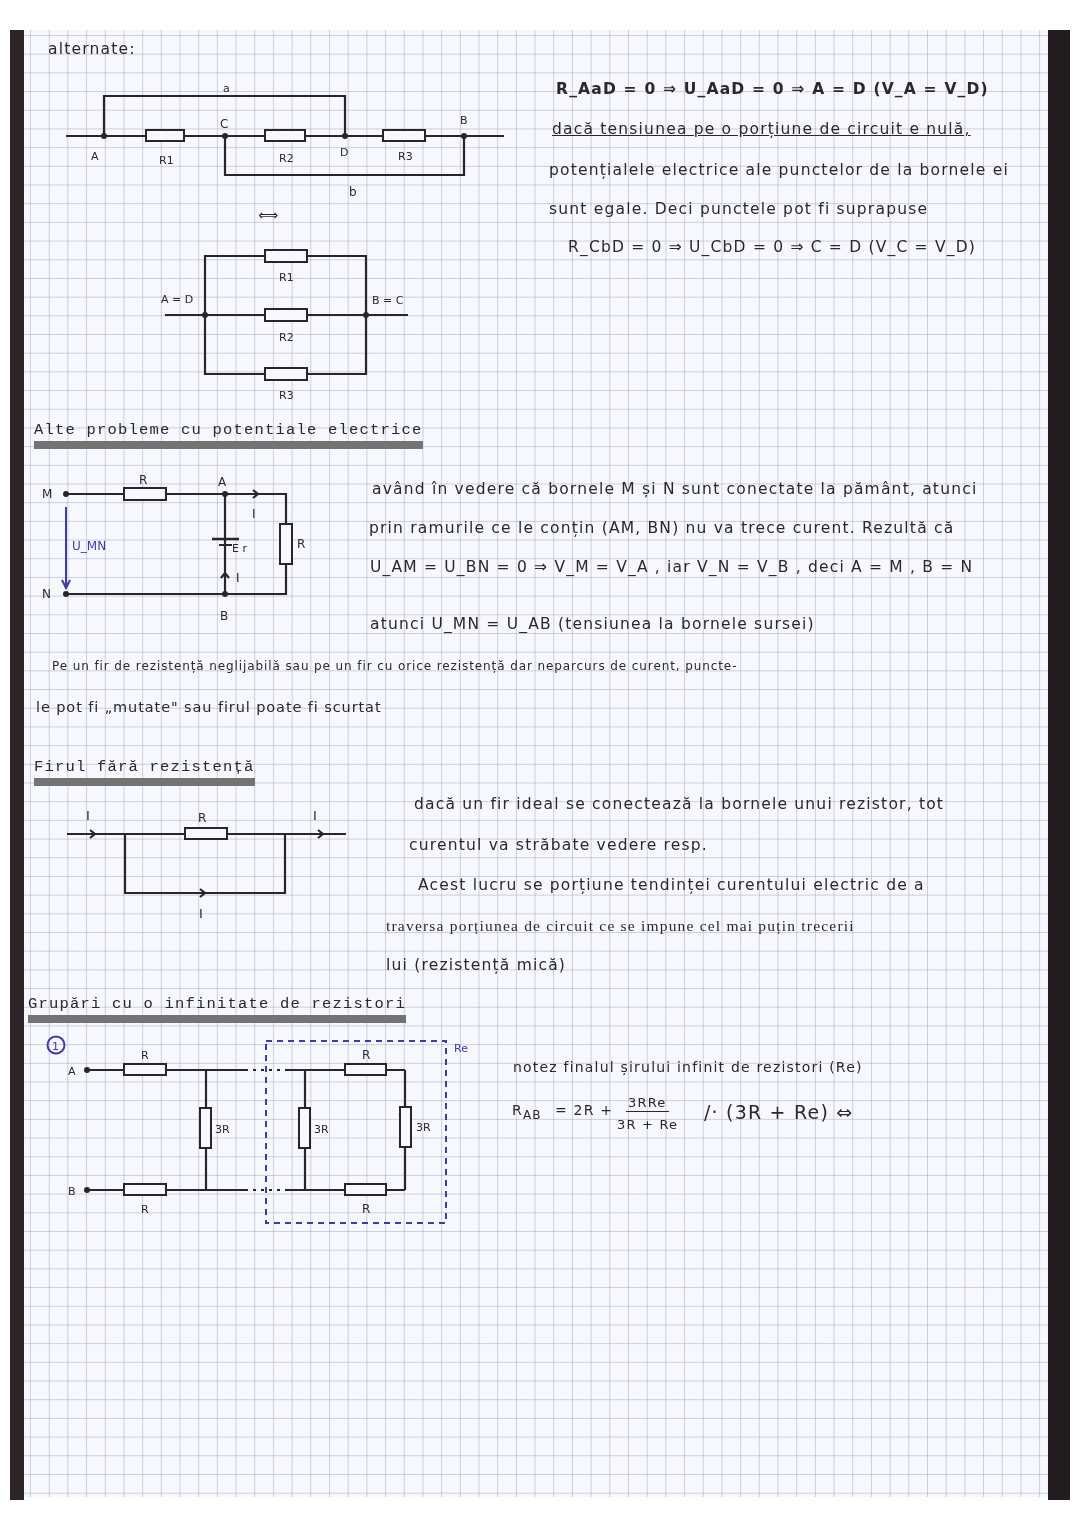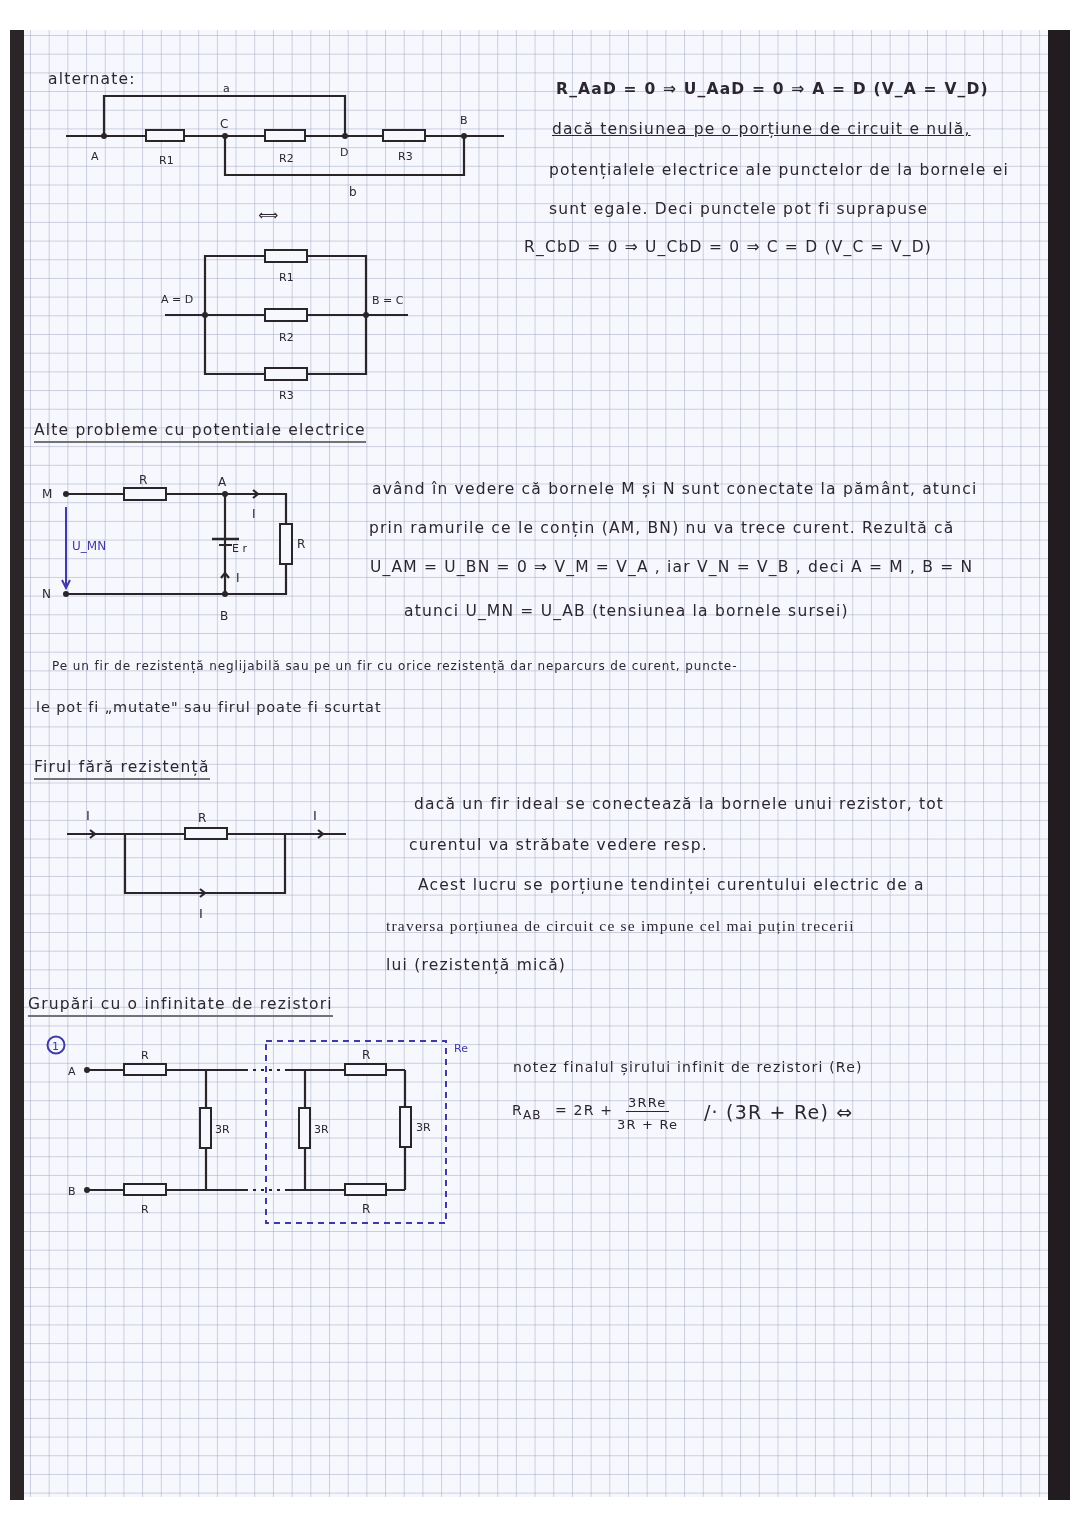--- a/index.html
+++ b/index.html
@@ -10,37 +10,37 @@
   .scan-right { position:absolute; left:1048px; top:30px; width:22px; height:1470px; background:#221b1f; }
   .paper { position:absolute; left:24px; top:30px; width:1024px; height:1467px;
     background-color:#f7f8fd;
     background-image:
       linear-gradient(to right, rgba(150,155,185,0.45) 1px, transparent 1px),
       linear-gradient(to bottom, rgba(150,155,185,0.45) 1px, transparent 1px);
     background-size:18.7px 18.7px;
     background-position:6px 5px; }
   .hw { position:absolute; font-family:"DejaVu Sans", sans-serif; font-size:15.5px;
         letter-spacing:1.2px; color:#2c2630; white-space:nowrap; line-height:1; }
-  .heading { border-bottom:2px solid #737373; padding-bottom:2px; }
+  .heading { border-bottom:8px solid #737373; padding-bottom:2px;font-family:Liberation Mono, monospace; }
   svg { position:absolute; overflow:visible; }
   svg text { font-family:"DejaVu Sans", sans-serif; fill:#2c2630; }
   .w { stroke:#2a2528; stroke-width:2.2; fill:none; }
   .res { stroke:#2a2528; stroke-width:2; fill:#f7f8fd; }
   .blue { stroke:#3f3aa6; fill:none; }
   .bluet { fill:#3f3aa6 !important; }
   sub { font-size:12px; }
 </style>
 </head>
 <body>
 
 <div class="scan-left"></div>
 <div class="scan-right"></div>
 <div class="paper"></div>
 
-<div class="hw" style="left:48px;top:42px;margin-top:30px;">alternate:</div>
+<div class="hw" style="left:48px;top:42px;">alternate:</div>
 
 <svg style="left:0;top:0;" width="520" height="210">
   <line class="w" x1="66" y1="136" x2="504" y2="136"></line>
   <polyline class="w" points="104,136 104,96 345,96 345,136"></polyline>
   <polyline class="w" points="225,136 225,175 464,175 464,136"></polyline>
   <rect class="res" x="146" y="130" width="38" height="11"></rect>
   <rect class="res" x="265" y="130" width="40" height="11"></rect>
   <rect class="res" x="383" y="130" width="42" height="11"></rect>
   <circle cx="104" cy="136" r="3" fill="#2a2528"></circle>
   <circle cx="225" cy="136" r="3" fill="#2a2528"></circle>
@@ -73,21 +73,21 @@
   <text x="279" y="281" font-size="11">R1</text>
   <text x="279" y="341" font-size="11">R2</text>
   <text x="279" y="399" font-size="11">R3</text>
 </svg>
 
 <div>
   <div class="hw" style="left:556px;top:82px;font-weight:bold;">R_AaD = 0 ⇒ U_AaD = 0 ⇒ A = D  (V_A = V_D)</div>
   <div class="hw" style="left:552px;top:122px;text-decoration:underline;">dacă tensiunea pe o porțiune de circuit e nulă,</div>
   <div class="hw" style="left:549px;top:163px;">potențialele electrice ale punctelor de la bornele ei</div>
   <div class="hw" style="left:549px;top:202px;">sunt egale. Deci punctele pot fi suprapuse</div>
-  <div class="hw" style="left:524px;top:240px;text-align:center;">R_CbD = 0 ⇒ U_CbD = 0 ⇒ C = D  (V_C = V_D)</div>
+  <div class="hw" style="left:568px;top:240px;text-align:center;">R_CbD = 0 ⇒ U_CbD = 0 ⇒ C = D  (V_C = V_D)</div>
 </div>
 
 <div class="hw heading" style="left:34px;top:423px;">Alte probleme cu potentiale electrice</div>
 
 <svg style="left:0;top:0;" width="360" height="620">
   <line class="w" x1="66" y1="494" x2="256" y2="494"></line>
   <polyline class="w" points="256,494 286,494 286,594 64,594"></polyline>
   <line class="w" x1="225" y1="494" x2="225" y2="594"></line>
   <rect class="res" x="124" y="488" width="42" height="12"></rect>
   <rect class="res" x="280" y="524" width="12" height="40"></rect>
@@ -110,21 +110,21 @@
   <text x="232" y="552" font-size="11">E r</text>
   <text x="252" y="518" font-size="12">I</text>
   <text x="236" y="582" font-size="12">I</text>
   <text x="72" y="550" font-size="12" class="bluet">U_MN</text>
 </svg>
 
 <div>
   <div class="hw" style="left:372px;top:482px;">având în vedere că bornele M și N sunt conectate la pământ, atunci</div>
   <div class="hw" style="left:369px;top:521px;">prin ramurile ce le conțin (AM, BN) nu va trece curent. Rezultă că</div>
   <div class="hw" style="left:370px;top:560px;">U_AM = U_BN = 0 ⇒ V_M = V_A , iar V_N = V_B , deci A = M , B = N</div>
-  <div class="hw" style="left:370px;top:604px;margin-left:34px;">atunci  U_MN = U_AB  (tensiunea la bornele sursei)</div>
+  <div class="hw" style="left:370px;top:617px;">atunci  U_MN = U_AB  (tensiunea la bornele sursei)</div>
 </div>
 
 <div>
   <div class="hw" style="left:52px;top:660px;font-size:12px;letter-spacing:0.9px;">Pe un fir de rezistență neglijabilă sau pe un fir cu orice rezistență dar neparcurs de curent, puncte-</div>
   <div class="hw" style="left:36px;top:700px;font-size:14.5px;letter-spacing:0.9px;">le pot fi „mutate" sau firul poate fi scurtat</div>
 </div>
 
 <div class="hw heading" style="left:34px;top:760px;">Firul fără rezistență</div>
 
 <svg style="left:0;top:0;" width="380" height="930">

